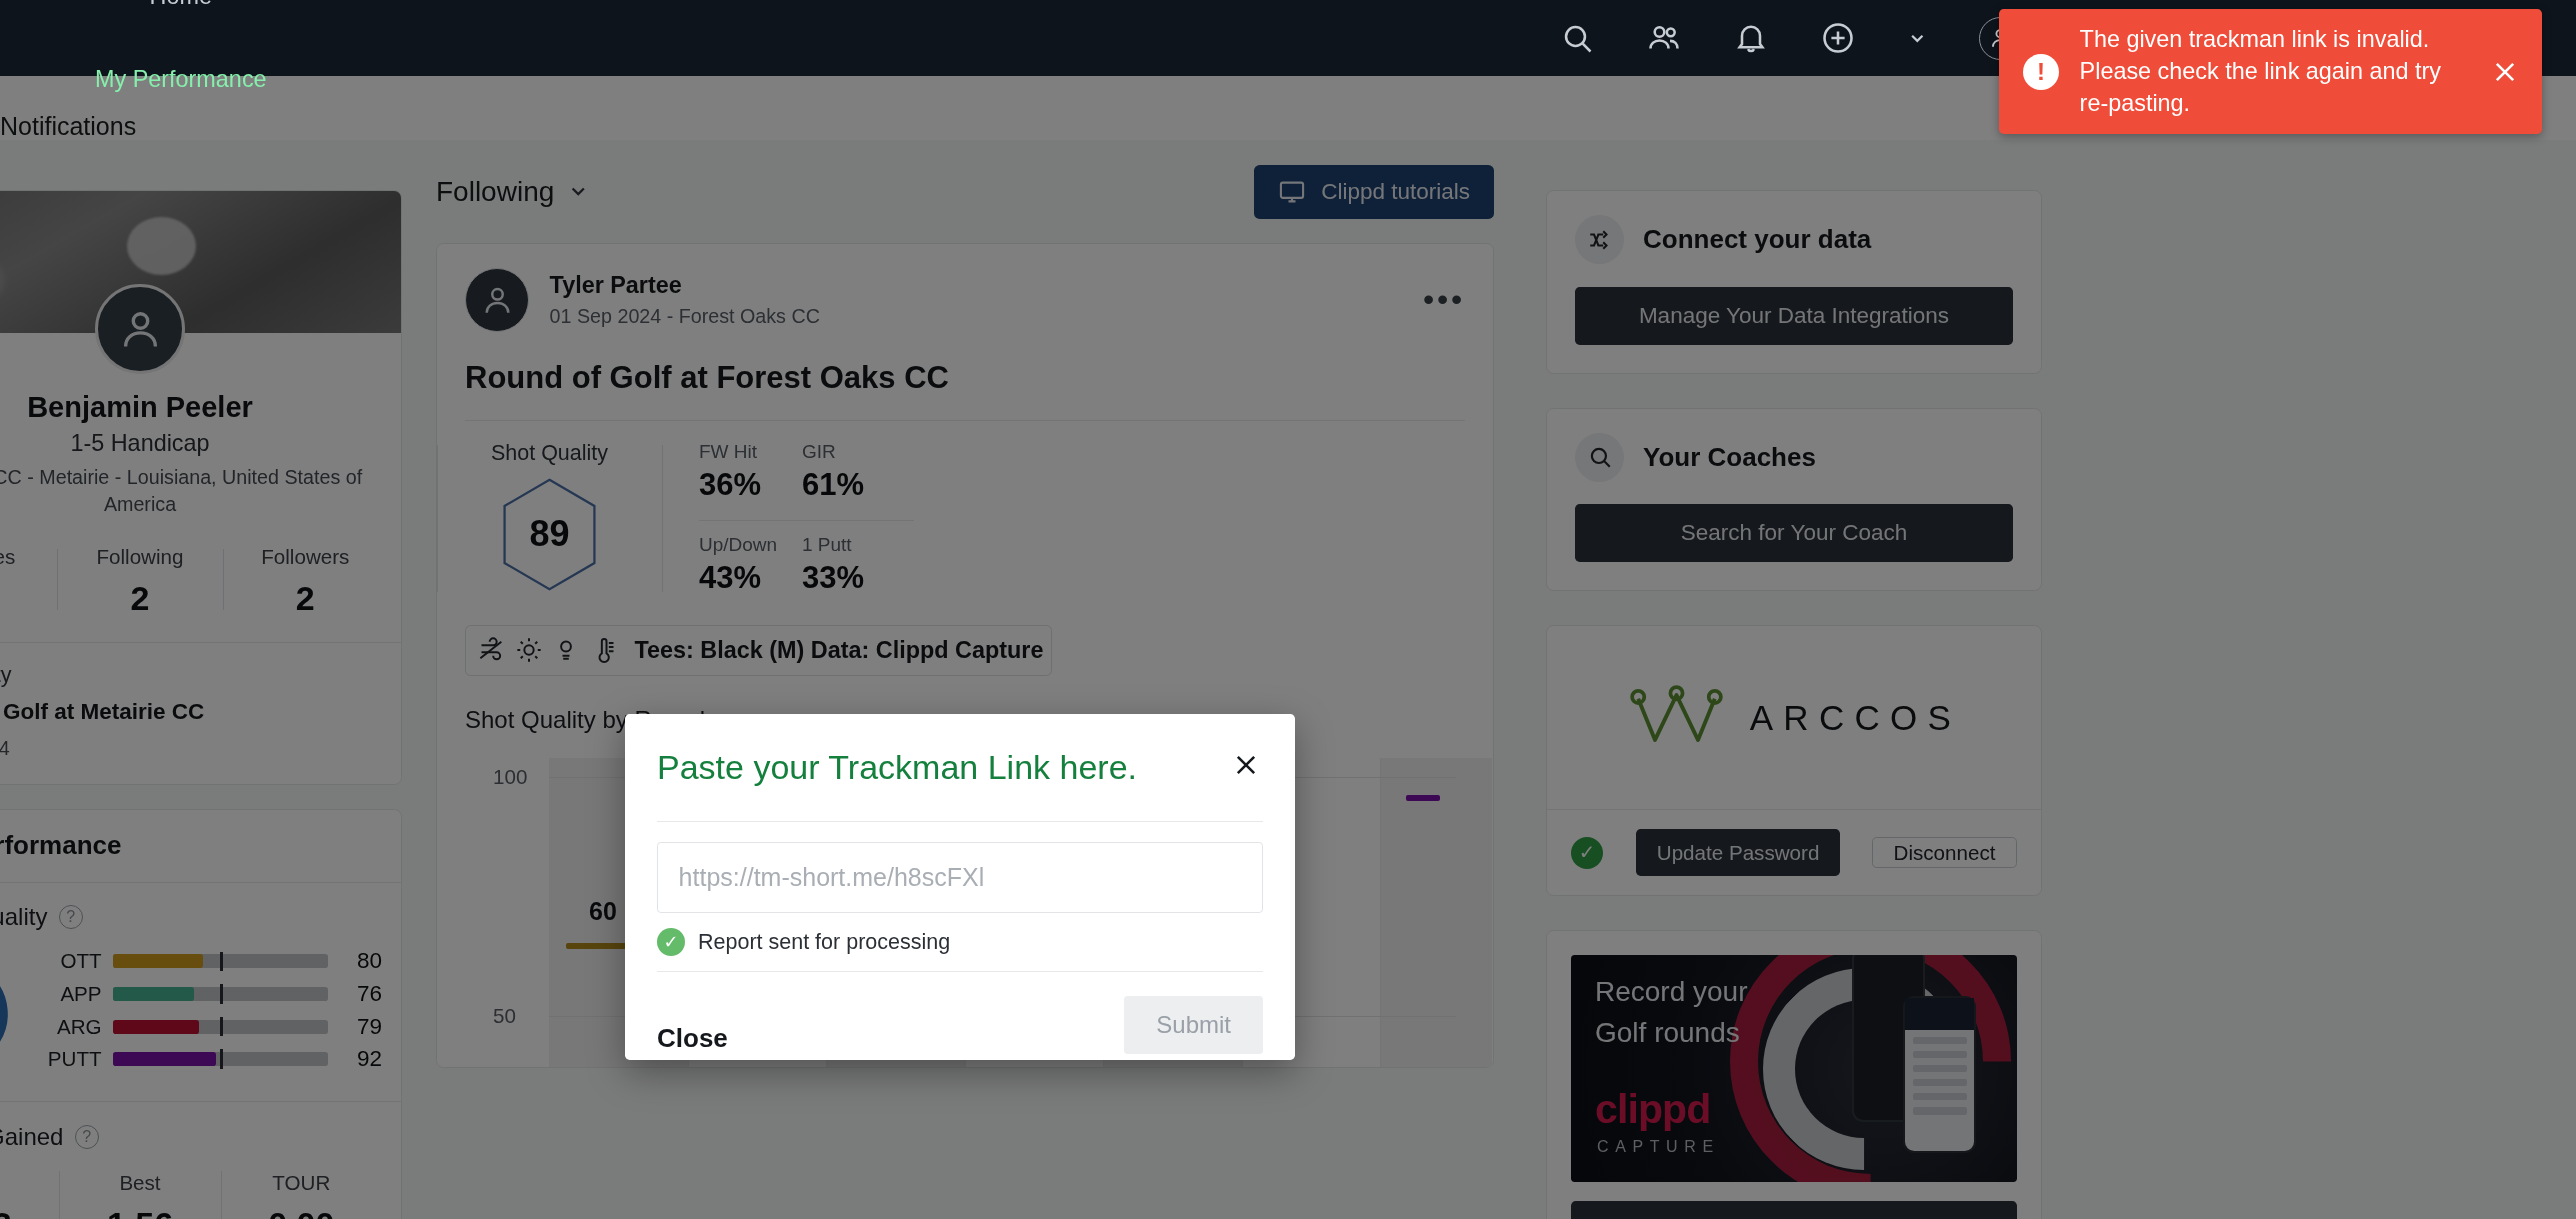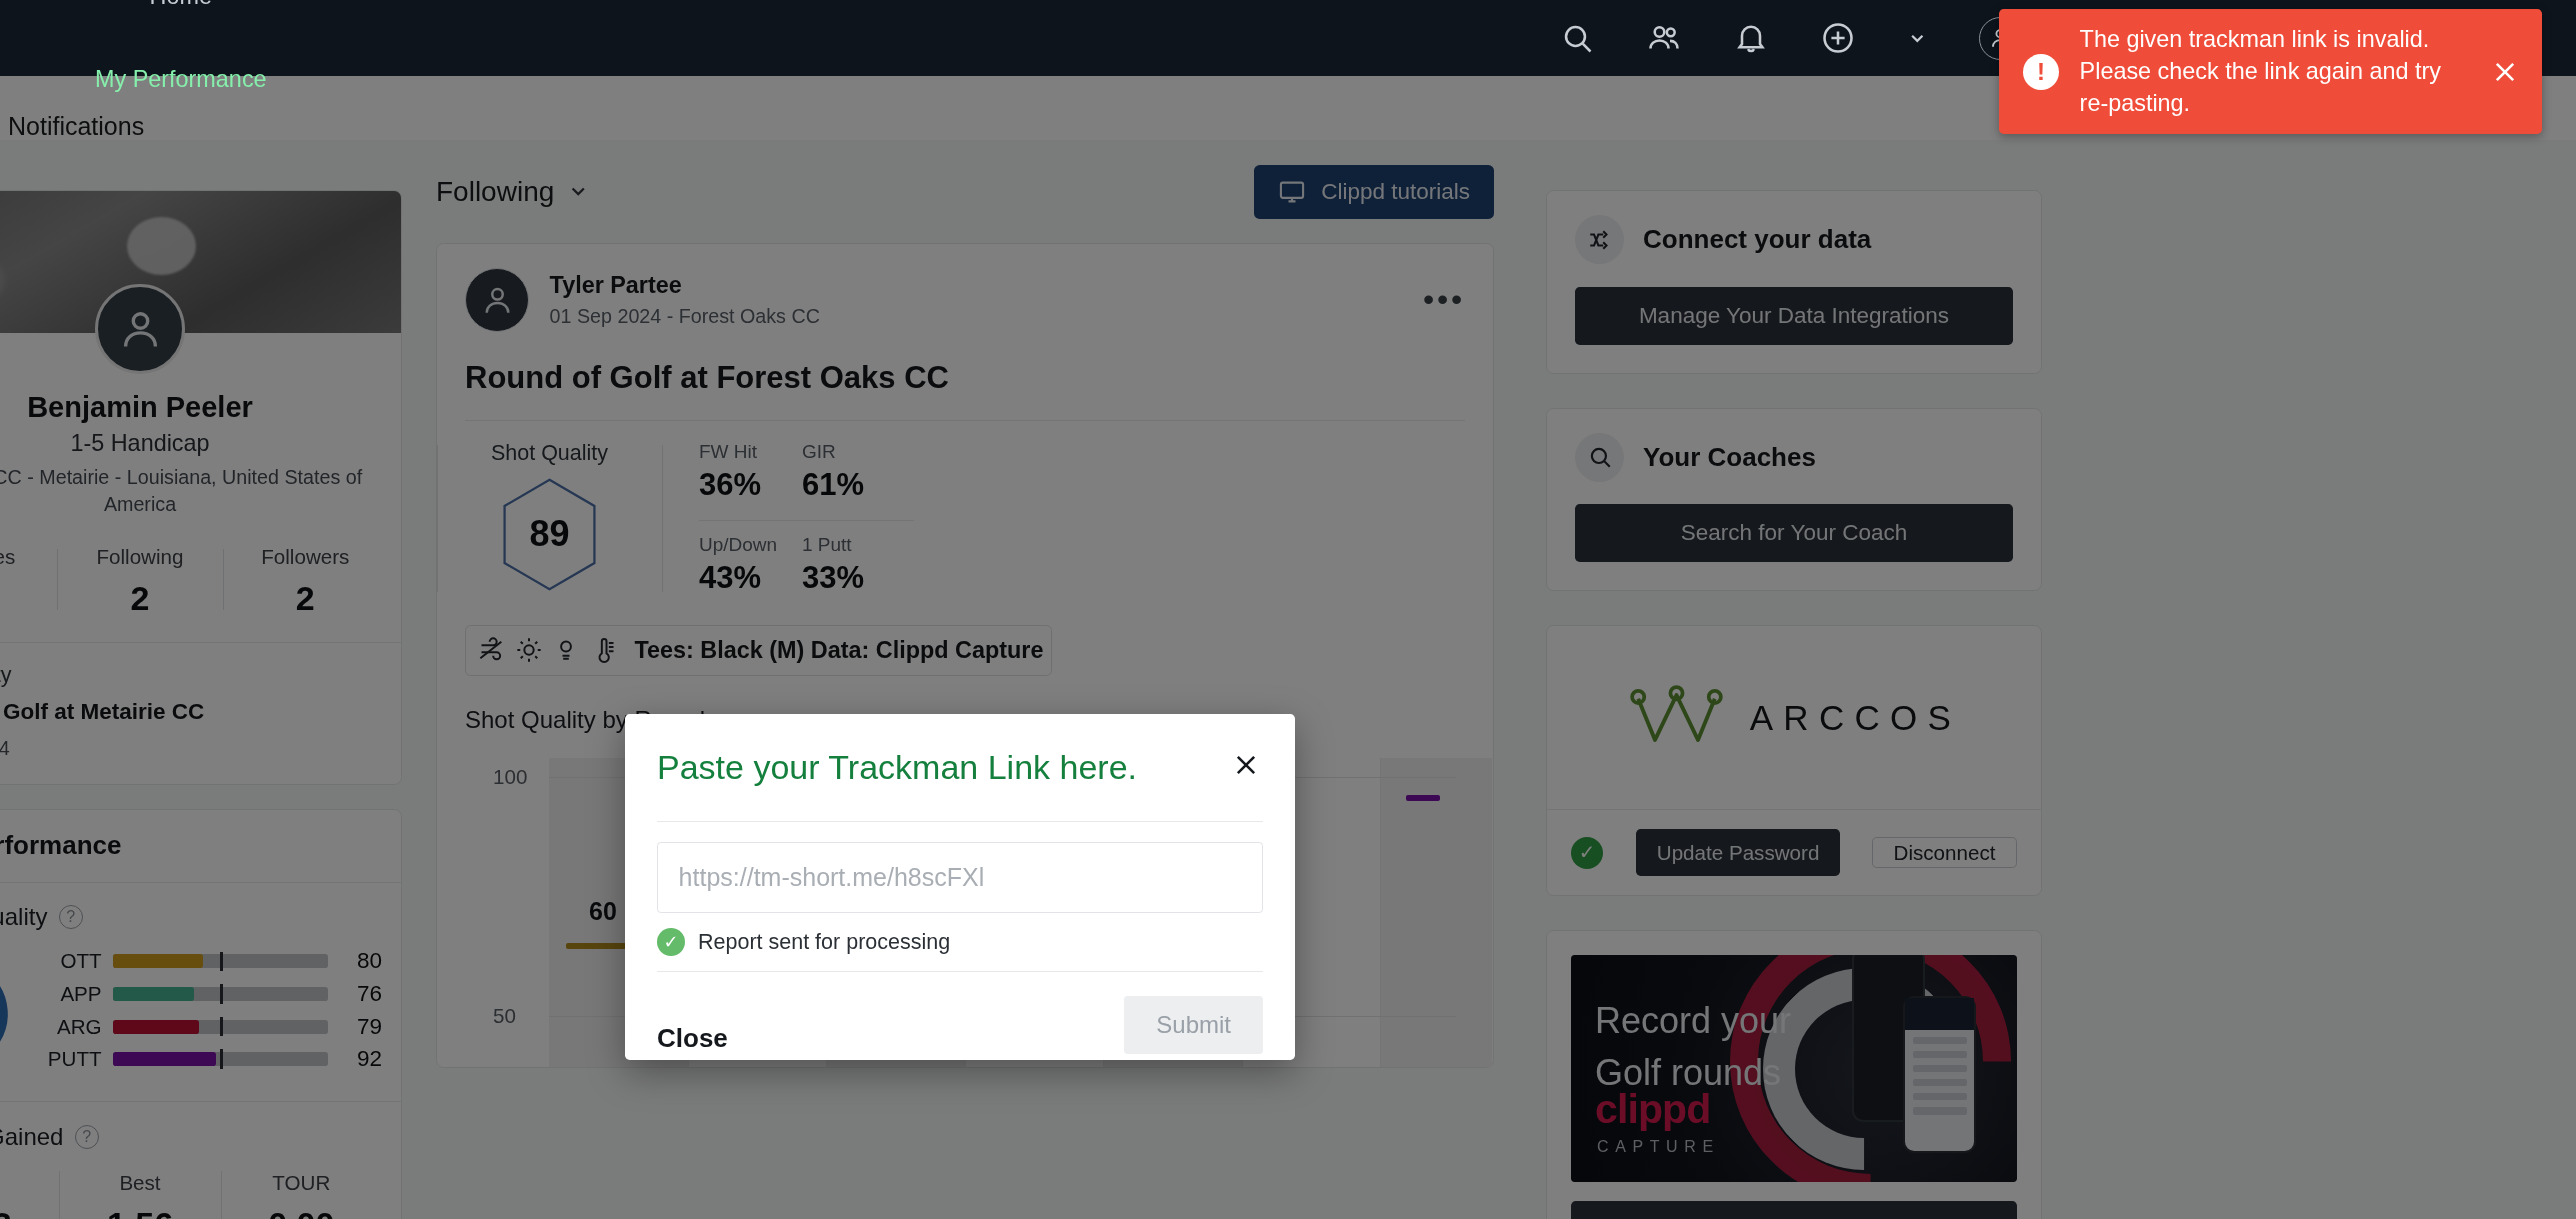--- a/index.html
+++ b/index.html
@@ -35,21 +35,21 @@
     width: 43px; height: 43px; border-radius: 50%; border: 1.4px solid #8b9199;
     display: flex; align-items: center; justify-content: center; color: #c7ccd2;
   }
   .avatar-nav svg { width: 26px; height: 26px; }
 
   
   .crumbbar {
     position: absolute; left: 0; top: 76px; width: 2576px; height: 65px;
     background: #ffffff; display: flex; align-items: center;
   }
-  .crumb { font-size: 25px; color: #1a1d21; padding-left: 8px; margin-left: 0px; margin-top: 36px; }
+  .crumb { font-size: 25px; color: #1a1d21; padding-left: 0px; margin-left: 0px; margin-top: 36px; }
 
   
   .content {
     position: absolute; left: 0; top: 140px; width: 2576px; height: 1079px;
     background: #f5f6f7;
   }
 
   
   .leftcol { position: absolute; left: -122px; top: 50px; width: 524px; }
   .card { background: #fff; border: 0.9px solid #e3e5e8; border-radius: 7.5px; }
@@ -221,22 +221,22 @@
   .promo-ring {
     position: absolute; left: 159px; top: -34px; width: 281px; height: 281px;
     border-radius: 50%; border: 28px solid #b81f42; border-right-color: transparent;
     transform: rotate(45deg); opacity: .9;
   }
   .promo-c {
     position: absolute; left: 192px; top: 13px; width: 202px; height: 202px;
     border-radius: 50%; border: 32px solid #c9ccd1; border-right-color: transparent;
     transform: rotate(45deg);
   }
-  .promo-txt { position: absolute; left: 24px; top: 40px; color: #e9ecef;
-               font-size: 36px; line-height: 1.45; }
+  .promo-txt { position: absolute; left: 24px; top: 17px; color: #e9ecef;
+               font-size: 28px; line-height: 1.45; }
   .promo-clippd { position: absolute; left: 24px; top: 131px; font-size: 41px;
                   font-weight: bold; color: #d81b4e; letter-spacing: -0.9px; }
   .promo-cap { position: absolute; left: 26px; top: 183px; font-size: 16px;
                letter-spacing: 6.6px; color: #b9bcc2; }
   .phone-a { position: absolute; left: 281px; top: -7.5px; width: 73px; height: 174px;
              border-radius: 11.2px; background: #1b1f27; border: 2.8px solid #33383f; }
   .phone-b { position: absolute; left: 332px; top: 41px; width: 73px; height: 157px;
              border-radius: 11.2px; background: #e9ebee; border: 2.8px solid #2a2f36; }
   .phone-b .pb-top { height: 32px; background: #1b2535; }
   .phone-b .pb-line { height: 7.5px; margin: 6.6px 7.5px; background: #c9cdd3; border-radius: 1.9px; }

